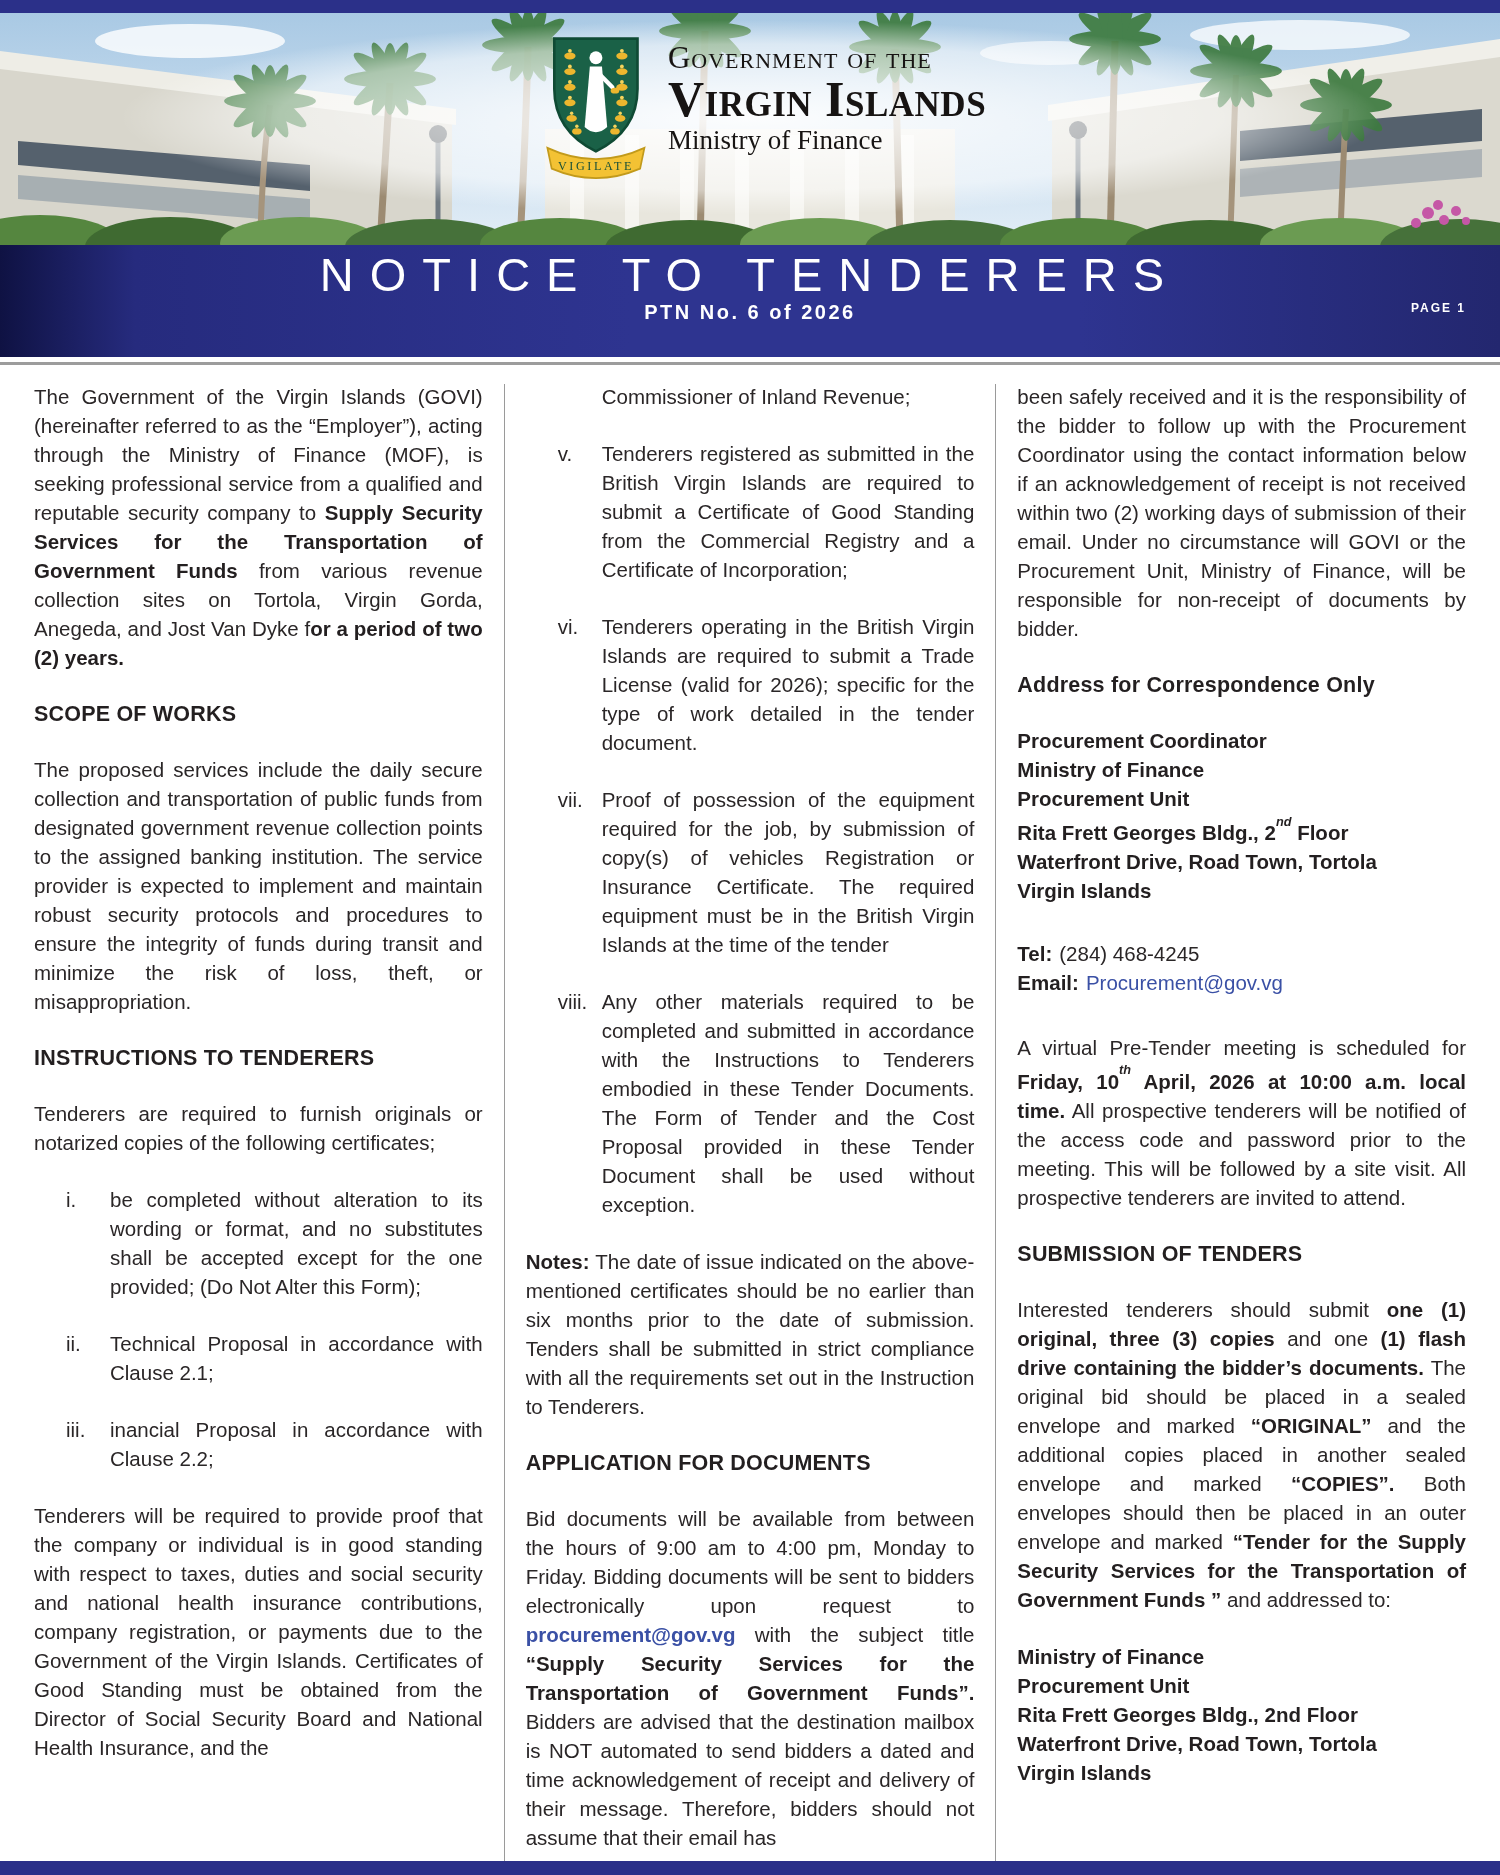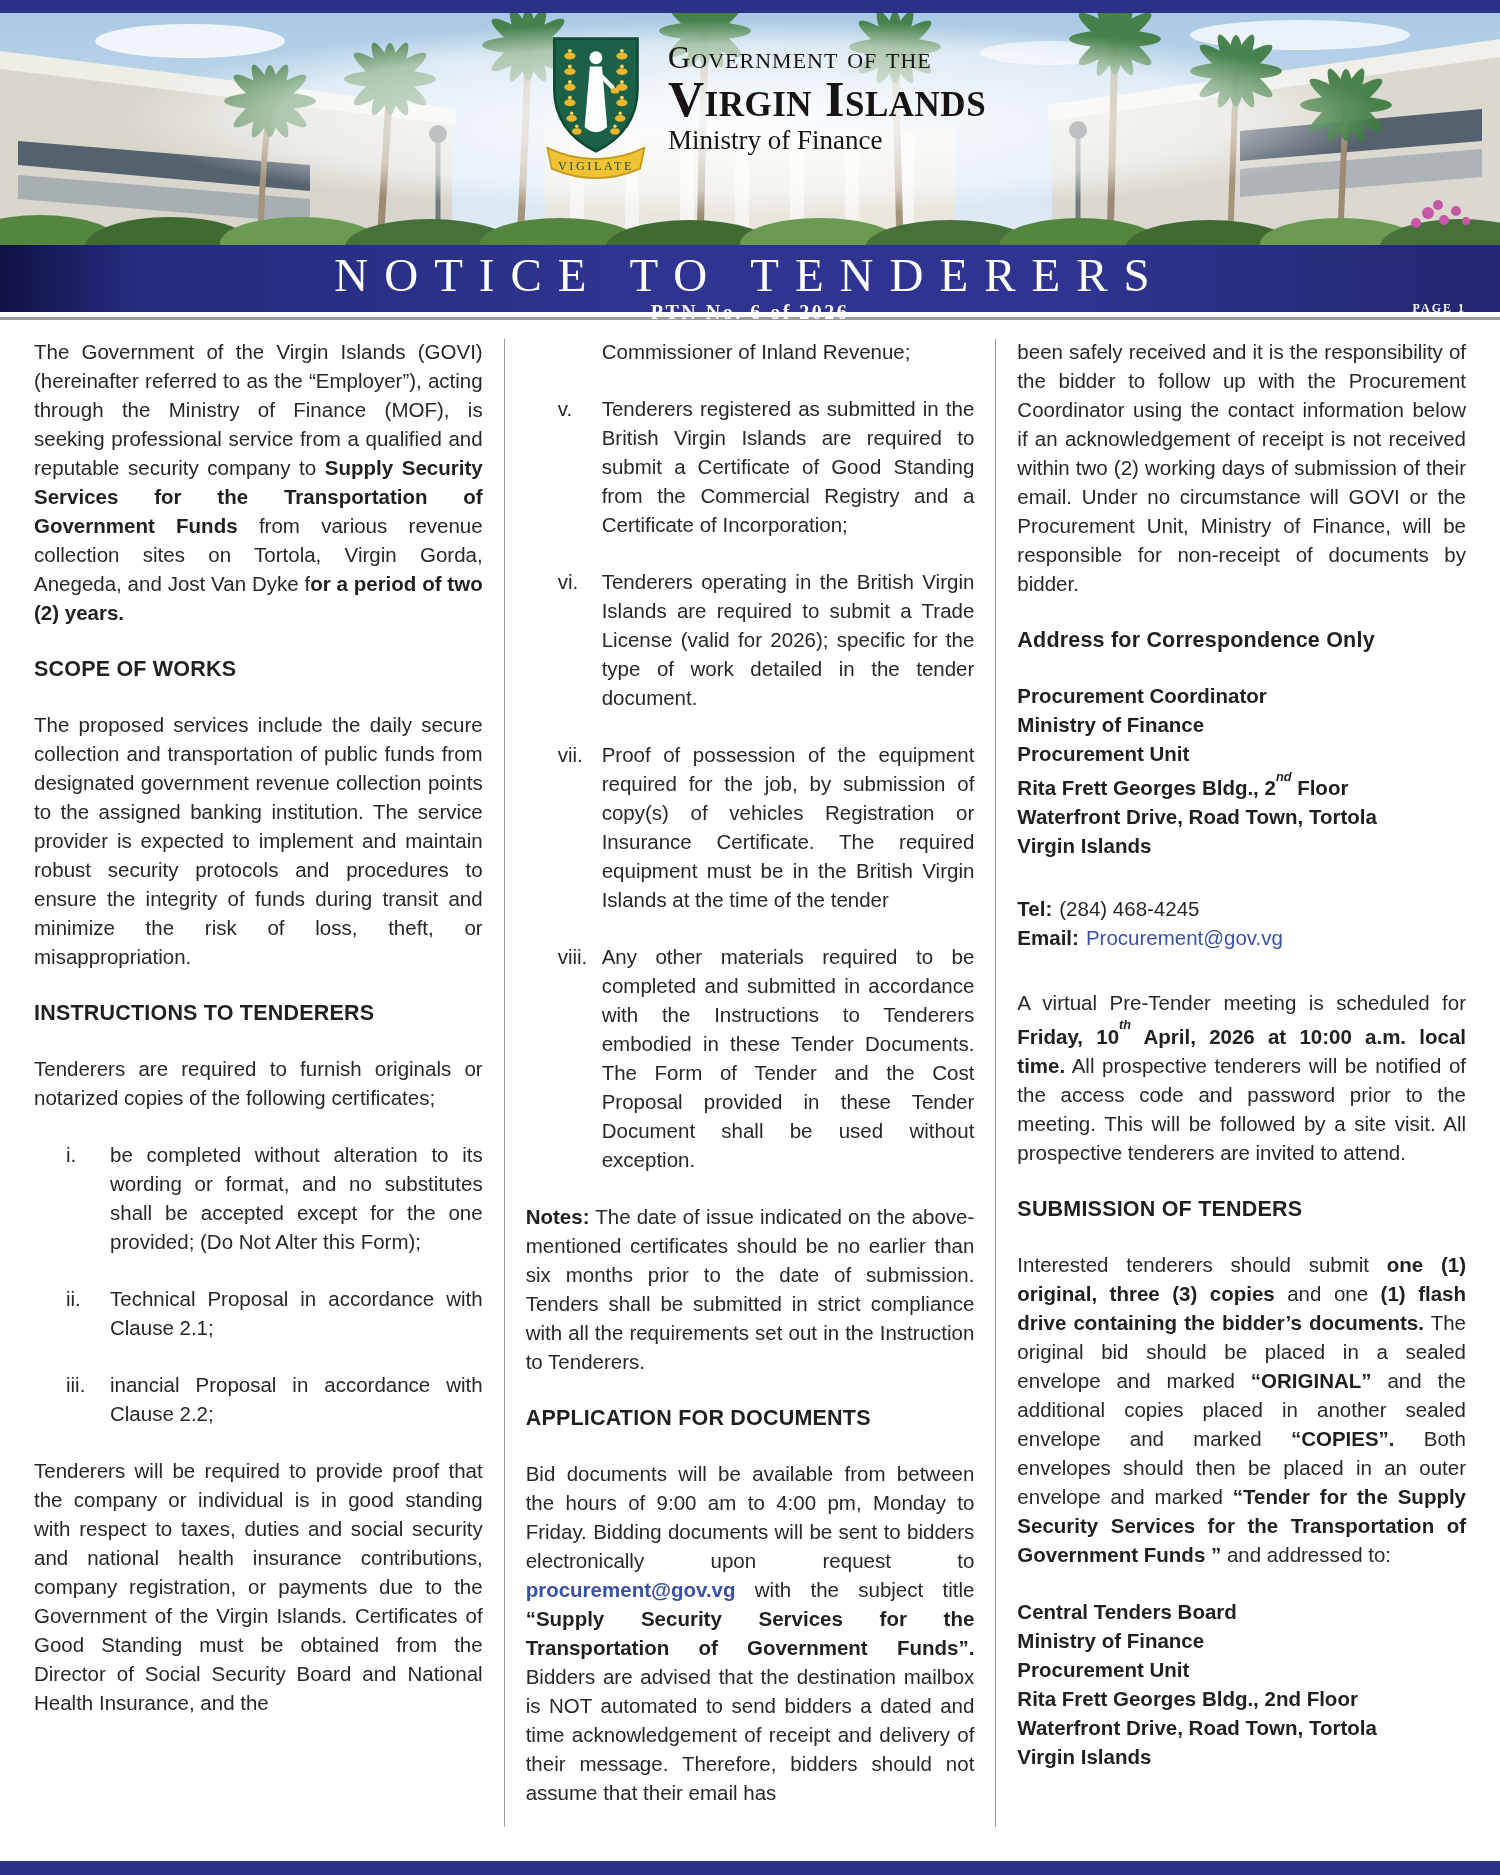--- a/index.html
+++ b/index.html
@@ -13,22 +13,22 @@
   
   .photo-header{position:relative;height:232px;overflow:hidden;background:#cfe2f0;}
   .photo-header svg.scene{display:block;width:1500px;height:232px;}
   .logo{position:absolute;top:20px;left:51%;transform:translateX(-50%);display:flex;gap:20px;align-items:flex-start;}
   .crest{width:104px;height:150px;flex:none;}
   .logo-text{padding-top:10px;color:#171413;font-family:"Liberation Serif",serif;white-space:nowrap;}
   .gov-line1{font-size:31px;font-variant:small-caps;letter-spacing:1px;line-height:30px;}
   .gov-line2{font-size:50px;font-variant:small-caps;font-weight:bold;letter-spacing:0.5px;line-height:48px;margin-top:2px;}
   .gov-line3{font-size:27px;line-height:30px;margin-top:2px;}
   
-  .banner{position:relative;height:67px;color:#ffffff;
-    background:linear-gradient(90deg,#0f1243 0%,#262b7e 9%,#2e3490 42%,#2e3490 72%,#23276f 100%);font-family:Liberation Serif, serif;}
+  .banner{position:relative;height:112px;color:#ffffff;
+    background:linear-gradient(90deg,#0f1243 0%,#262b7e 9%,#2e3490 42%,#2e3490 72%,#23276f 100%);}
   .banner-title{text-align:center;font-size:47px;letter-spacing:16px;line-height:52px;padding-top:4px;font-weight:400;}
   .banner-meta{position:relative;height:30px;}
   .banner-ptn{position:absolute;left:0;right:0;text-align:center;font-weight:bold;font-size:20px;letter-spacing:2.5px;}
   .banner-page{position:absolute;right:34px;top:0;font-weight:bold;font-size:12px;letter-spacing:2px;}
   .banner-rule{height:3px;background:#9c9c9c;margin-top:5px;}
   
   .content{display:flex;padding:17px 34px 0 34px;}
   .col{flex:1 1 0;font-size:20.5px;line-height:29px;}
   .col-divider{flex:none;width:1px;background:#9a9a9a;margin:2px 21px 8px 21px;}
   .body-p{margin:0 0 28px;text-align:justify;}
@@ -265,21 +265,20 @@
       <div><span>Rita Frett Georges Bldg., 2</span><sup class="sp">nd</sup><span> Floor</span></div>
       <div> Waterfront Drive, Road Town, Tortola</div>
       <div>Virgin Islands</div>
     </div>
     <p class="contact-line"><b>Tel:</b><span class="val">(284) 468-4245</span></p>
     <p class="contact-line"><b>Email:</b><a class="link val">Procurement@gov.vg</a></p>
     <p class="body-p after-contact"><span>A virtual Pre-Tender meeting is scheduled for </span><b>Friday, 10</b><sup class="sp"><b>th</b></sup><b> April, 2026 at 10:00 a.m. local time.</b><span> All prospective tenderers will be notified of the access code and password prior to the meeting. This will be followed by a site visit.  All prospective tenderers are invited to attend.</span></p>
     <h3 class="section tight-top">SUBMISSION OF TENDERS</h3>
     <p class="body-p"><span>Interested tenderers should submit </span><b>one (1) original, three (3) copies</b><span> and one </span><b>(1) flash drive containing the bidder’s documents.</b><span> The original bid should be placed in a sealed envelope and marked </span><b>“ORIGINAL”</b><span> and the additional copies placed in another sealed envelope and marked </span><b>“COPIES”.</b><span>  Both envelopes should then be placed in an outer envelope and marked </span><b>“Tender for the Supply Security Services for the Transportation of Government Funds ”</b><span> and addressed to:</span></p>
     <div class="addr">
-      <div>Central Tenders Board</div>
       <div>Ministry of Finance</div>
       <div>Procurement Unit</div>
       <div>Rita Frett Georges Bldg., 2nd Floor</div>
       <div>Waterfront Drive, Road Town, Tortola</div>
       <div>Virgin Islands</div>
     </div>
   </div>
 </div>
 
 <div class="footer-bar"></div>

